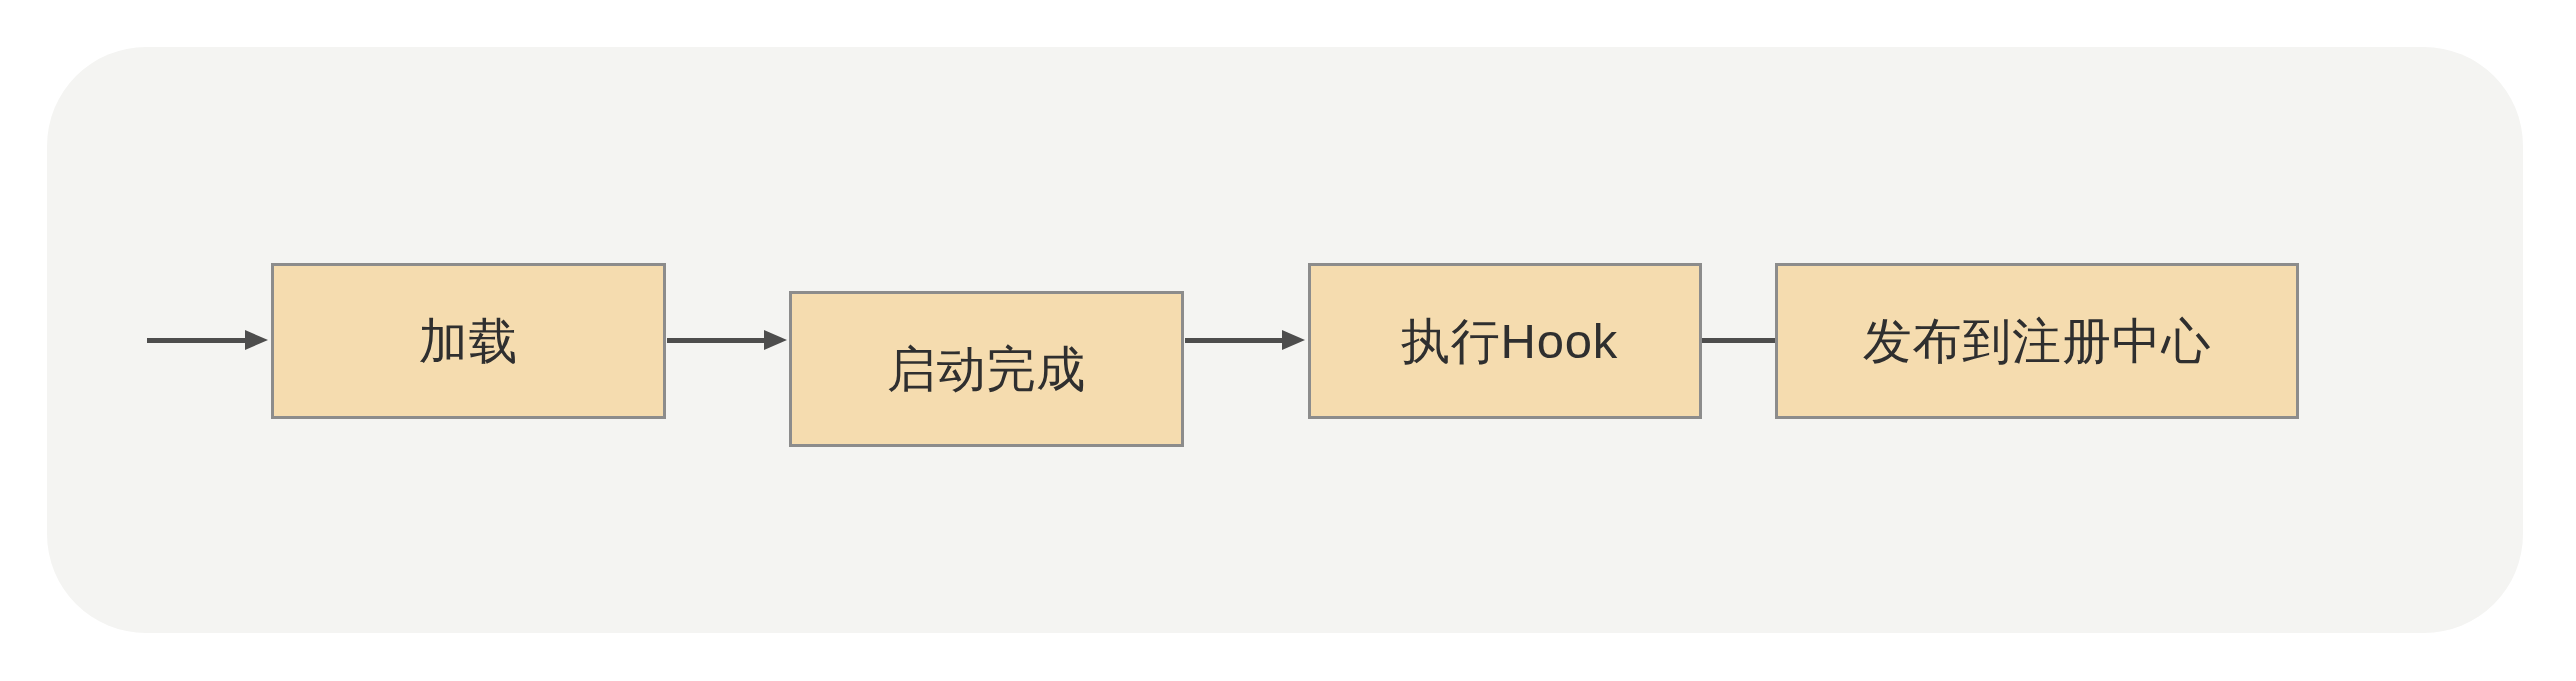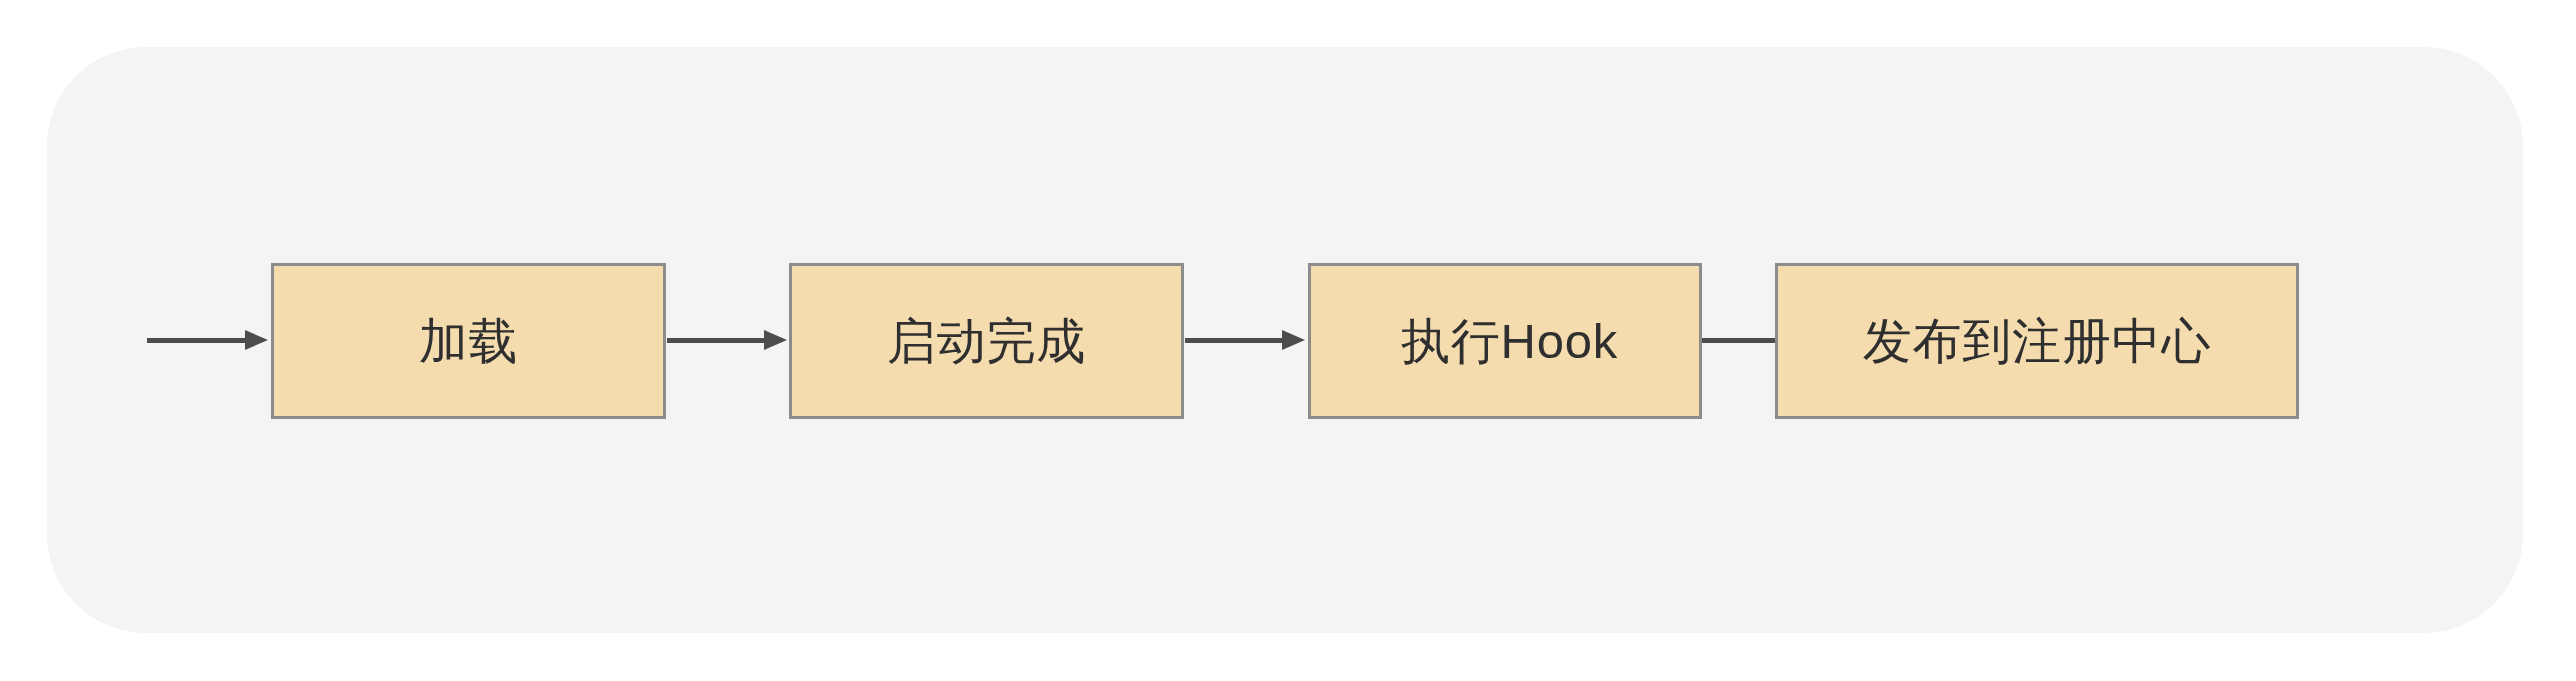--- a/index.html
+++ b/index.html
@@ -50,21 +50,21 @@
   .node-label {
     font-size: 49px;
     line-height: 1;
     color: #2f2f2f;
     letter-spacing: 0.8px;
     white-space: nowrap;
     font-weight: 400;
   }
   
   #node-0 { left: 271px;  width: 395px; }
-  #node-1 { left: 789px; width: 395px; }
+  #node-1 { left: 789px; width: 395px; margin-top: 28px; }
   #node-2 { left: 1308px; width: 394px; padding-left: 9px; }
   #node-3 { left: 1775px; width: 524px; }
 
   
   .edge {
     position: absolute;
     height: 30.5px;
     top: 325px;
   }
   .edge-line {

